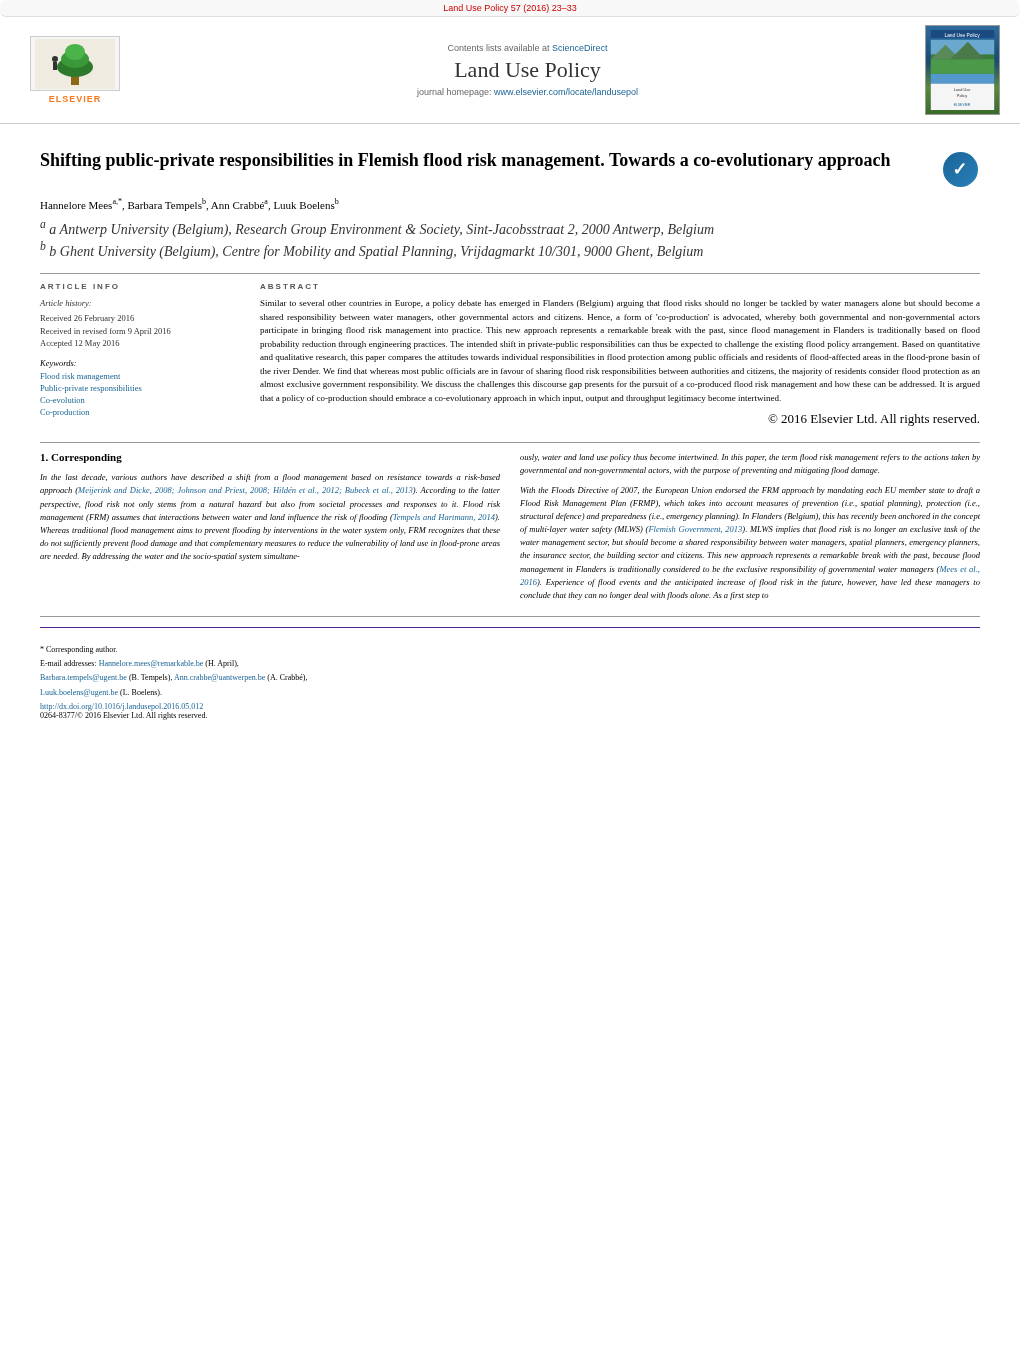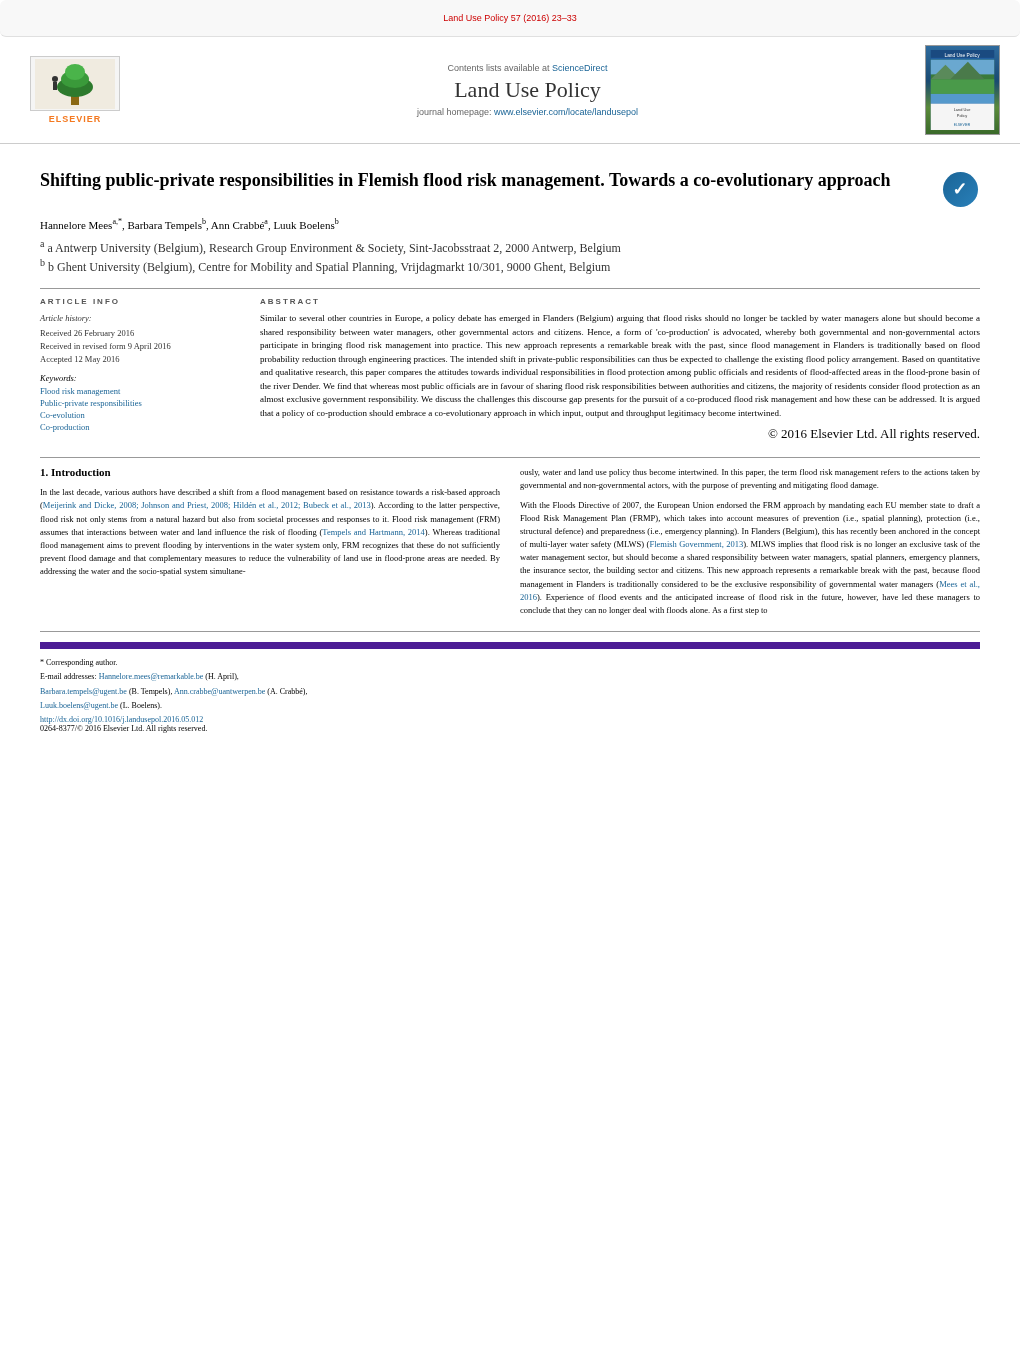--- a/index.html
+++ b/index.html
@@ -90,21 +90,21 @@
       align-items: center;
       justify-content: flex-start;
       padding: 4px;
       position: relative;
       overflow: hidden;
     }
     
     .citation-bar {
       background: #f8f8f8;
       text-align: center;
-      padding: 13px;
+      padding: 3px;
       font-size: 9px;
       color: #c00;
       font-family: Arial, sans-serif;
       border-bottom: 1px solid #e0e0e0;
       border-radius: 6px;
     }
     
     .article-body {
       padding: 15px 40px 20px 40px;
     }
@@ -152,23 +152,24 @@
     }
     .author-name {
       font-weight: normal;
     }
     .author-sup {
       font-size: 8px;
       vertical-align: super;
     }
     
     .affiliations {
-      font-size: 12px;
+      font-size: 14px;
       color: #333;
       margin-bottom: 12px;
+      font-style: italic;
       line-height: 1.4;
     }
     
     hr.section-divider {
       border: none;
       border-top: 1px solid #999;
       margin: 8px 0;
     }
     
     .two-col {
@@ -264,30 +265,31 @@
       color: #000;
     }
     .body-text {
       font-size: 8.5px;
       line-height: 1.55;
       color: #000;
       text-align: justify;
     }
     .body-text p {
       margin-bottom: 6px;
+      font-style: italic;
     }
     .in-text-link {
       color: #1a6496;
       text-decoration: none;
     }
     
     .article-footer {
-      border-top: 7px solid #4c1d95;
+      border-top: 1px solid #4c1d95;
       margin-top: 10px;
-      padding-top: 8px;
+      padding-top: 16px;
       font-size: 8px;
       color: #333;
     }
     .footnote-line {
       font-size: 8px;
       color: #000;
       margin-bottom: 3px;
       line-height: 1.4;
     }
     .doi-line {
@@ -422,21 +424,21 @@
       </div>
     </div>
 
     <hr class="section-divider">
 
     <div class="main-content">
 
       <div class="main-col-left">
         <div class="section-heading">
           <span>1.</span>
-          <span>Introduction</span>
+          <span>Corresponding</span>
         </div>
         <div class="body-text">
           <p>
             In the last decade, various authors have described a shift from a flood management based on resistance towards a risk-based approach (<a class="in-text-link" href="#">Meijerink and Dicke, 2008; Johnson and Priest, 2008; Hildén et al., 2012; Bubeck et al., 2013</a>). According to the latter perspective, flood risk not only stems from a natural hazard but also from societal processes and responses to it. Flood risk management (FRM) assumes that interactions between water and land influence the risk of flooding (<a class="in-text-link" href="#">Tempels and Hartmann, 2014</a>). Whereas traditional flood management aims to prevent flooding by interventions in the water system only, FRM recognizes that these do not sufficiently prevent flood damage and that complementary measures to reduce the vulnerability of land use in flood-prone areas are needed. By addressing the water and the socio-spatial system simultane-
           </p>
         </div>
       </div>
 
       <div class="main-col-right">
         <div class="body-text">

